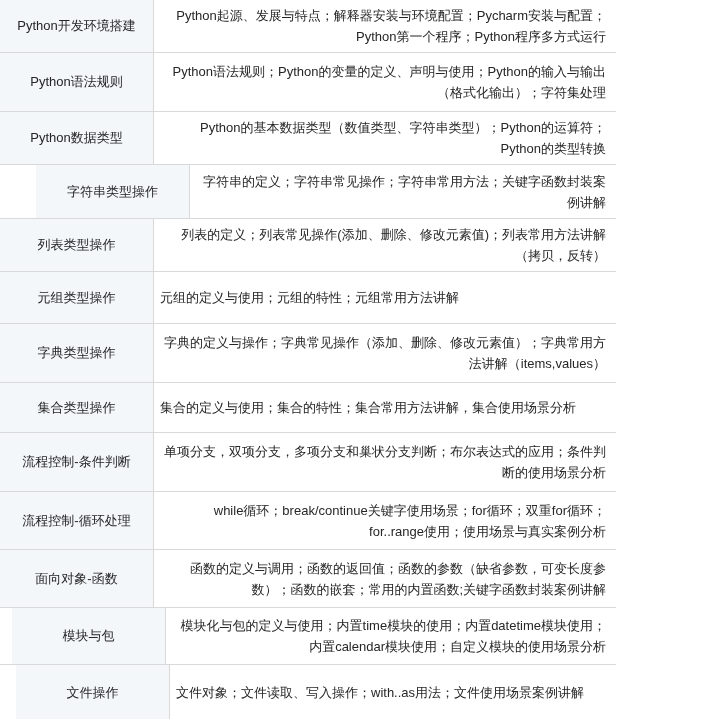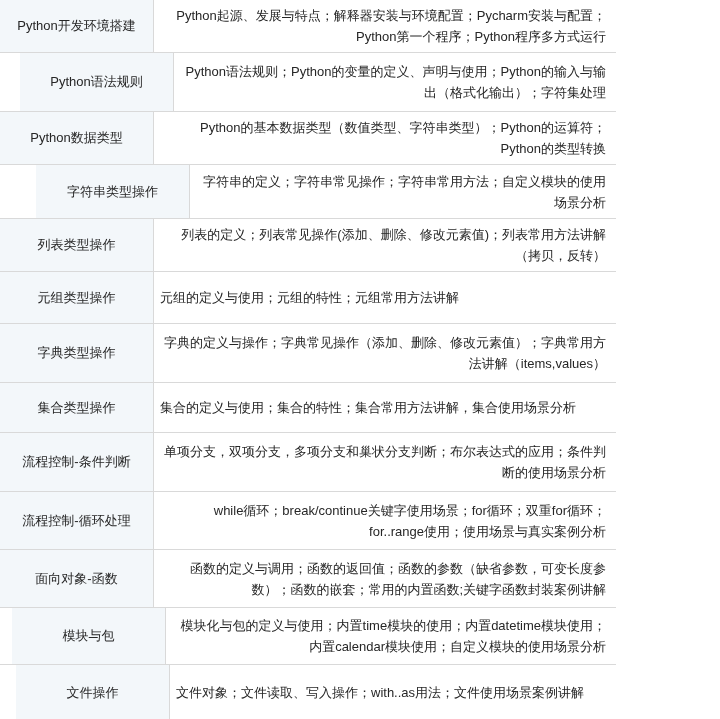--- a/index.html
+++ b/index.html
@@ -13,21 +13,21 @@
     width:720px;height:719px;
     background:var(--background);
     font-family:"Liberation Sans","DejaVu Sans",sans-serif;
     color:var(--text);
     overflow:hidden;
   }
   .outline-table{width:616px;display:flex;flex-direction:column;}
   .trow{display:flex;box-sizing:border-box;align-items:stretch;}
   .trow + .trow{border-top:1px solid var(--border);}
   .trow:nth-of-type(1){min-height:52px;}
-  .trow:nth-of-type(2){min-height:59px;padding-left:20px;}
+  .trow:nth-of-type(2){min-height:59px;}
   .trow:nth-of-type(3){min-height:53px;}
   .trow:nth-of-type(4){min-height:54px;padding-left:36px;}
   .trow:nth-of-type(5){min-height:52px;}
   .trow:nth-of-type(6){min-height:52px;}
   .trow:nth-of-type(7){min-height:59px;}
   .trow:nth-of-type(8){min-height:50px;}
   .trow:nth-of-type(9){min-height:59px;}
   .trow:nth-of-type(10){min-height:58px;}
   .trow:nth-of-type(11){min-height:58px;}
   .trow:nth-of-type(12){min-height:57px;padding-left:12px;}
@@ -60,21 +60,21 @@
   <div class="trow">
     <div class="topic-cell">Python语法规则</div>
     <div class="desc-cell">Python语法规则；Python的变量的定义、声明与使用；Python的输入与输出（格式化输出）；字符集处理</div>
   </div>
   <div class="trow">
     <div class="topic-cell">Python数据类型</div>
     <div class="desc-cell">Python的基本数据类型（数值类型、字符串类型）；Python的运算符；Python的类型转换</div>
   </div>
   <div class="trow">
     <div class="topic-cell">字符串类型操作</div>
-    <div class="desc-cell">字符串的定义；字符串常见操作；字符串常用方法；自定义模块的使用场景分析</div>
+    <div class="desc-cell">字符串的定义；字符串常见操作；字符串常用方法；关键字函数封装案例讲解</div>
   </div>
   <div class="trow">
     <div class="topic-cell">列表类型操作</div>
     <div class="desc-cell">列表的定义；列表常见操作(添加、删除、修改元素值)；列表常用方法讲解（拷贝，反转）</div>
   </div>
   <div class="trow">
     <div class="topic-cell">元组类型操作</div>
     <div class="desc-cell">元组的定义与使用；元组的特性；元组常用方法讲解</div>
   </div>
   <div class="trow">

